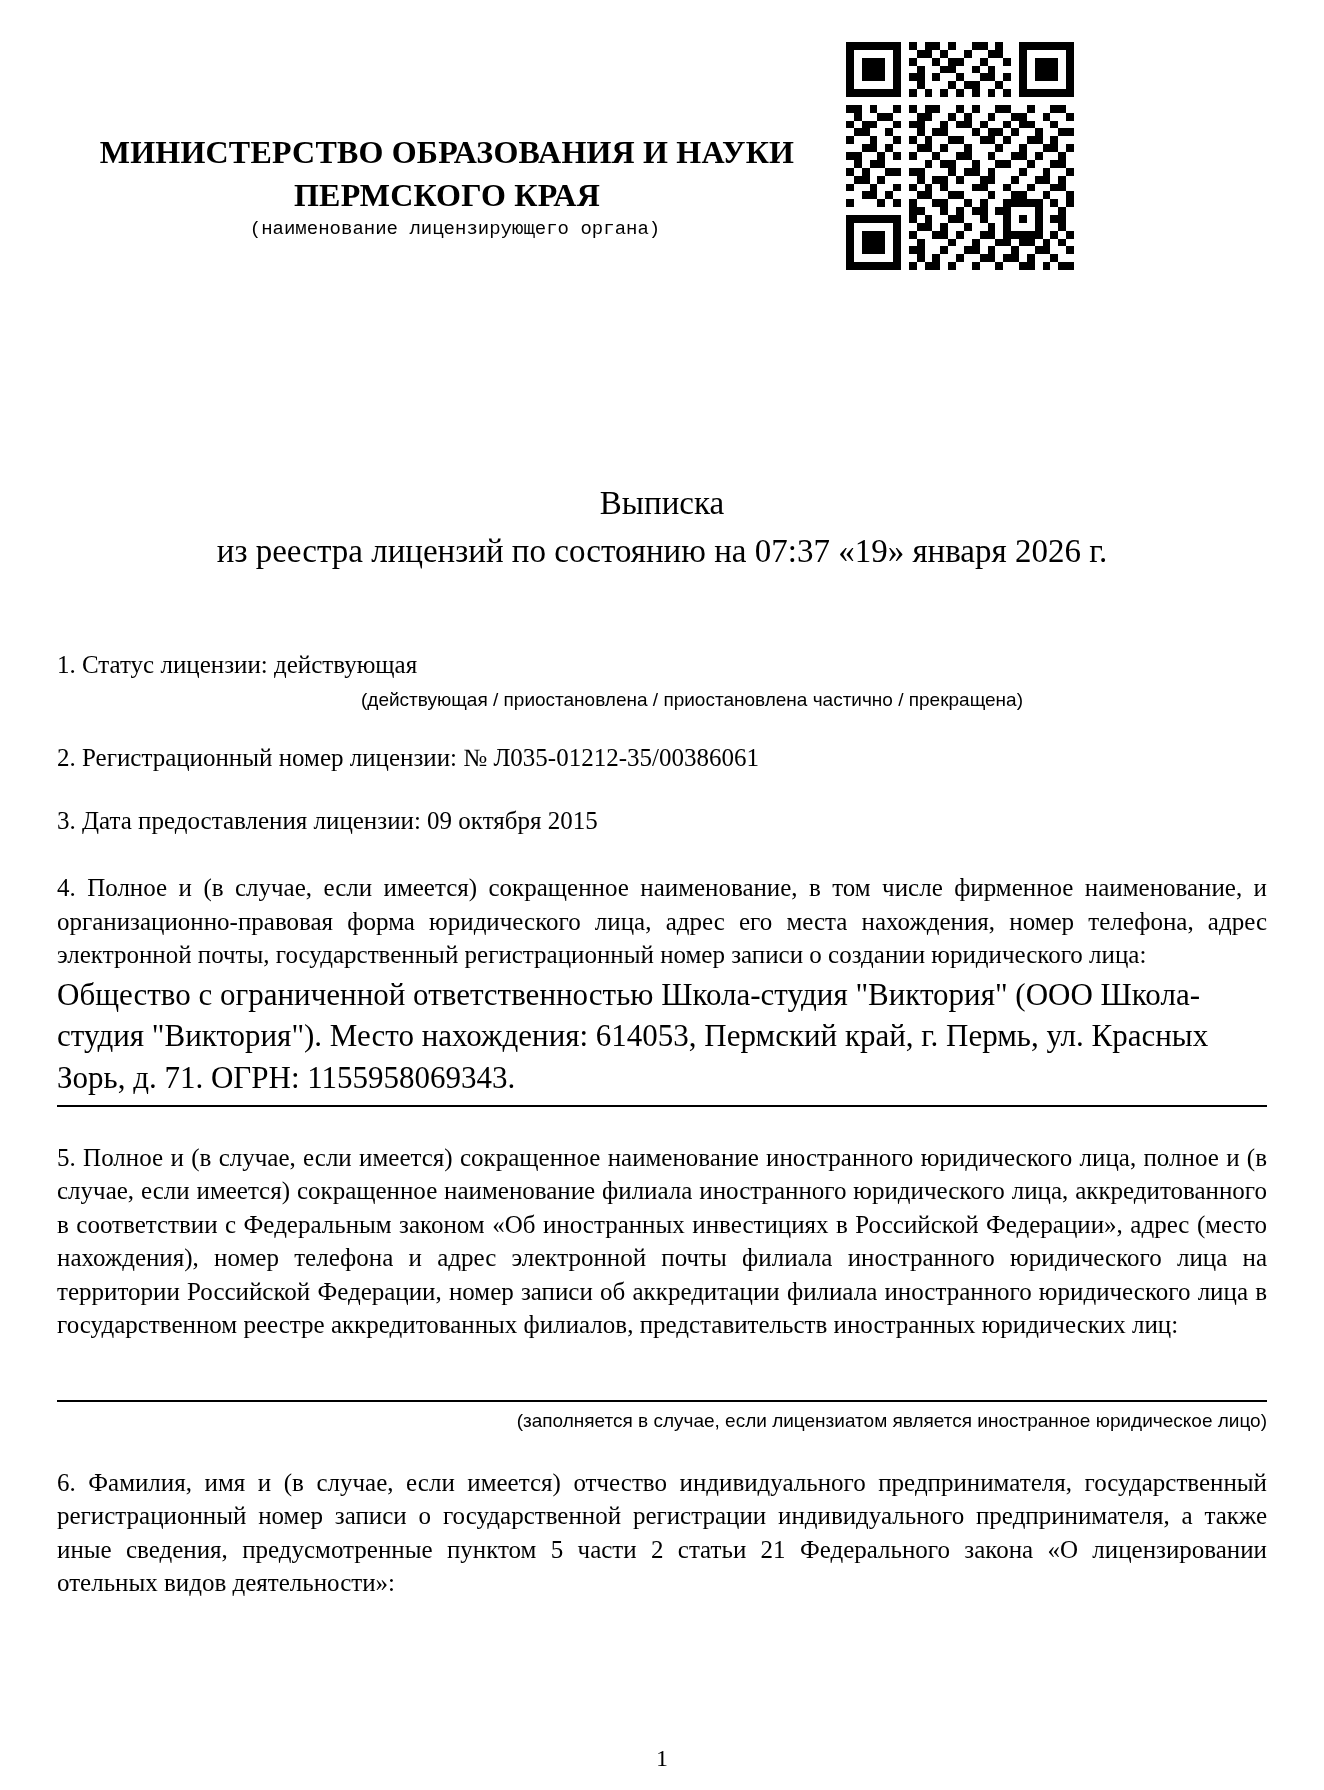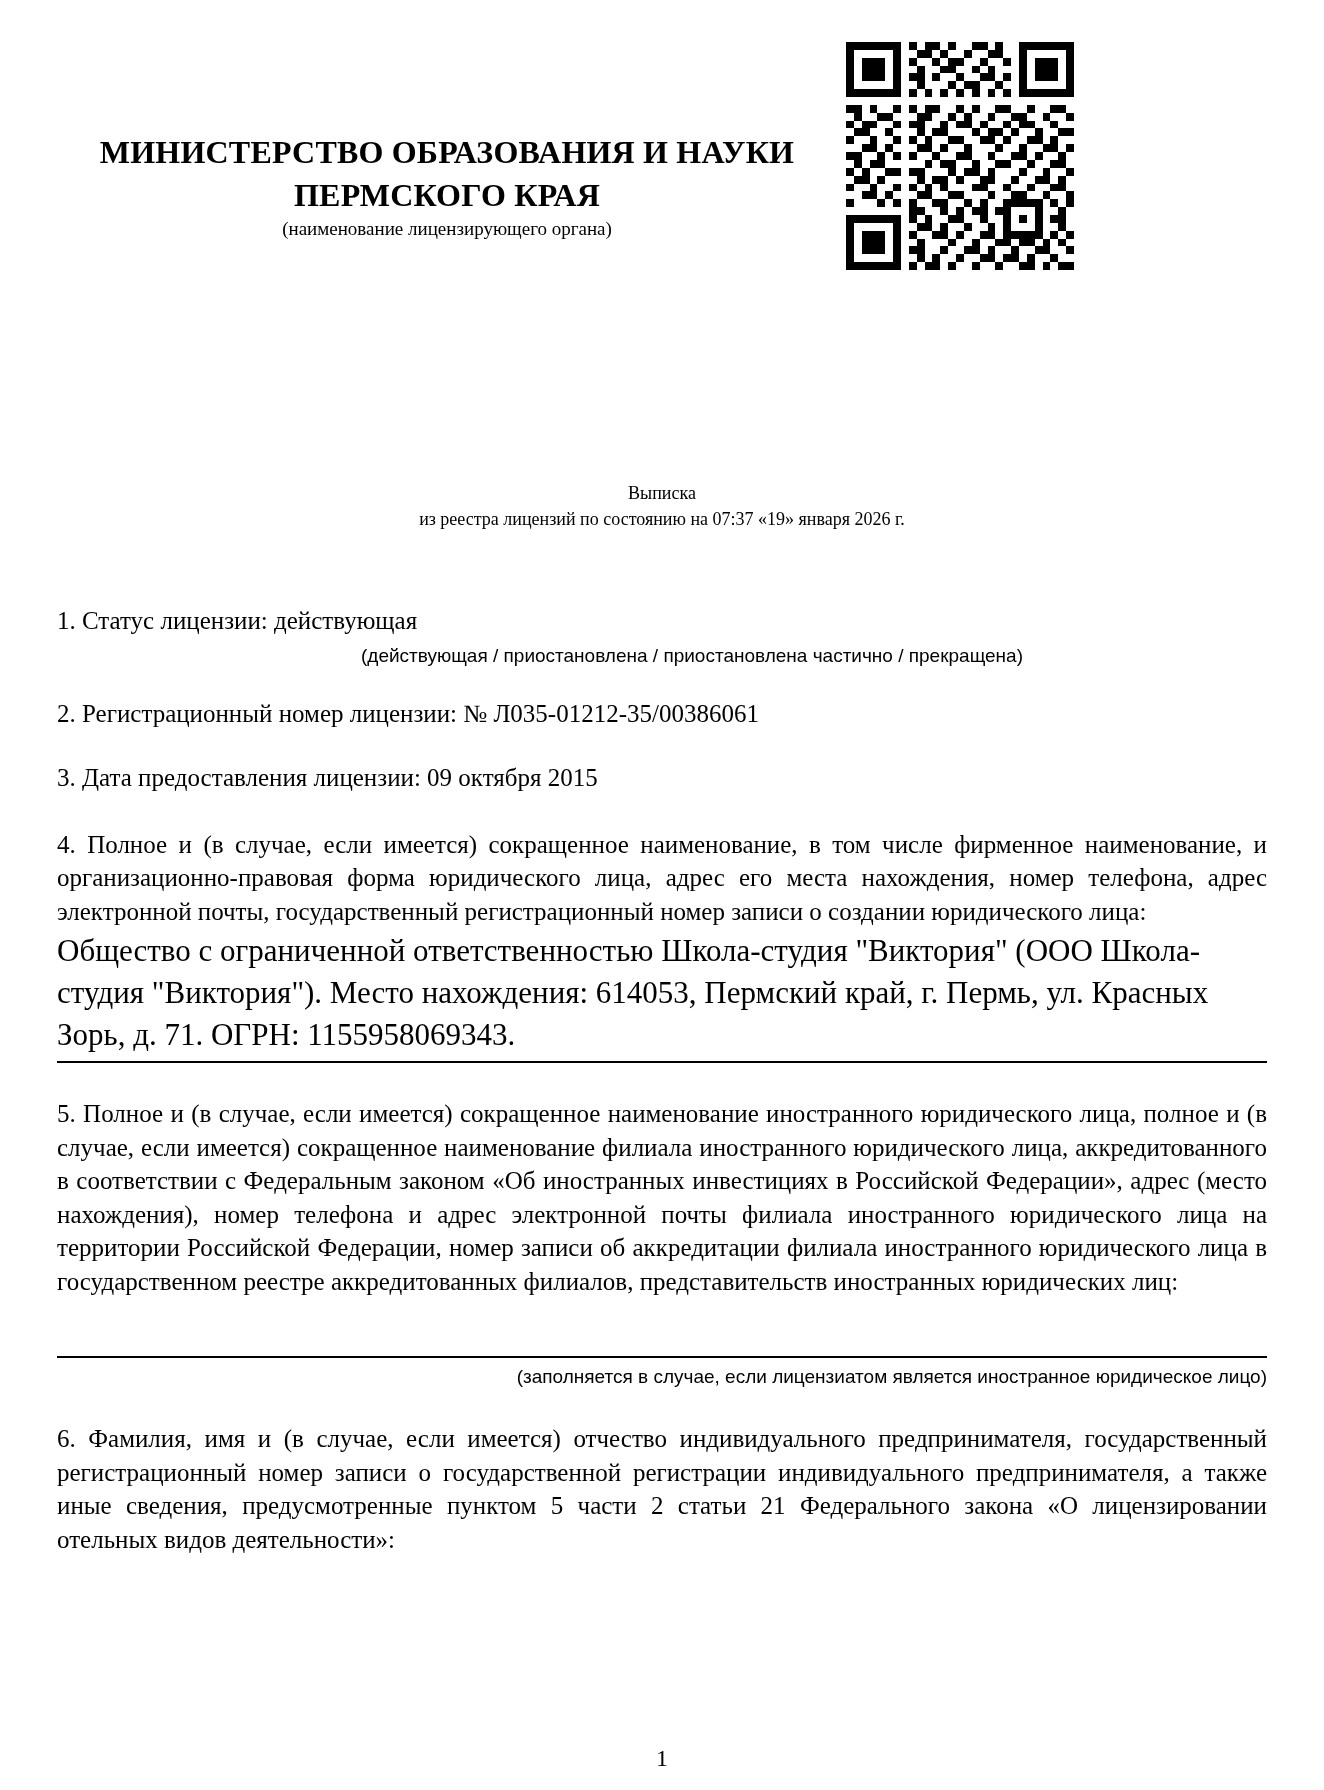--- a/index.html
+++ b/index.html
@@ -33,40 +33,40 @@
     text-align: center;
     font-family: "Liberation Serif", serif;
     font-weight: bold;
     font-size: 32px;
     line-height: 1.33;
     letter-spacing: 0.2px;
     margin-top: 26px;
   }
   .org-subtitle {
     position: absolute;
-    left: 52px;
+    left: 60px;
     top: 218px;
     width: 790px;
     text-align: center;
-    font-family: Liberation Serif, serif;
+    font-family: Liberation Mono, monospace;
     font-size: 19px;
     line-height: 1.2;
   }
   .qr {
     position: absolute;
     right: 250px;
     top: 42px;
     width: 228px;
     height: 228px;
     image-rendering: pixelated;
   }
   .doc-title {
     margin-top: 180px;
     text-align: center;
-    font-size: 18px;
+    font-size: 33px;
     line-height: 1.45;
   }
   .doc-title .line2 {
     display: block;
     white-space: nowrap;
   }
   .content {
     padding: 0 57px 0 57px;
   }
   .item {

